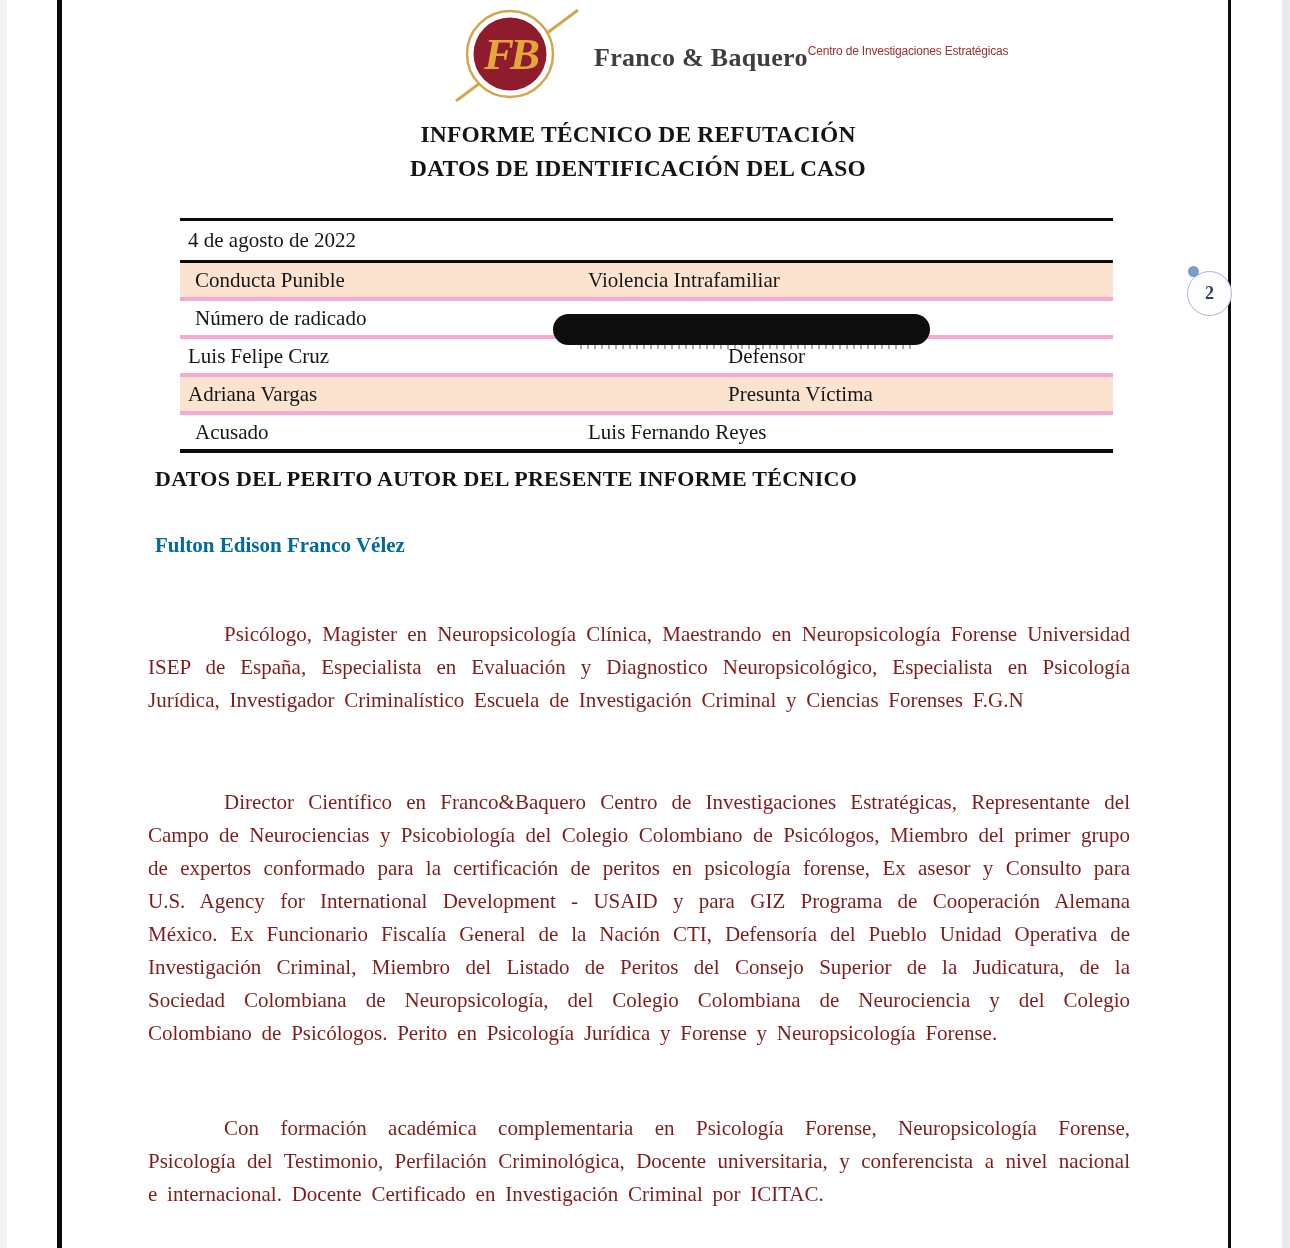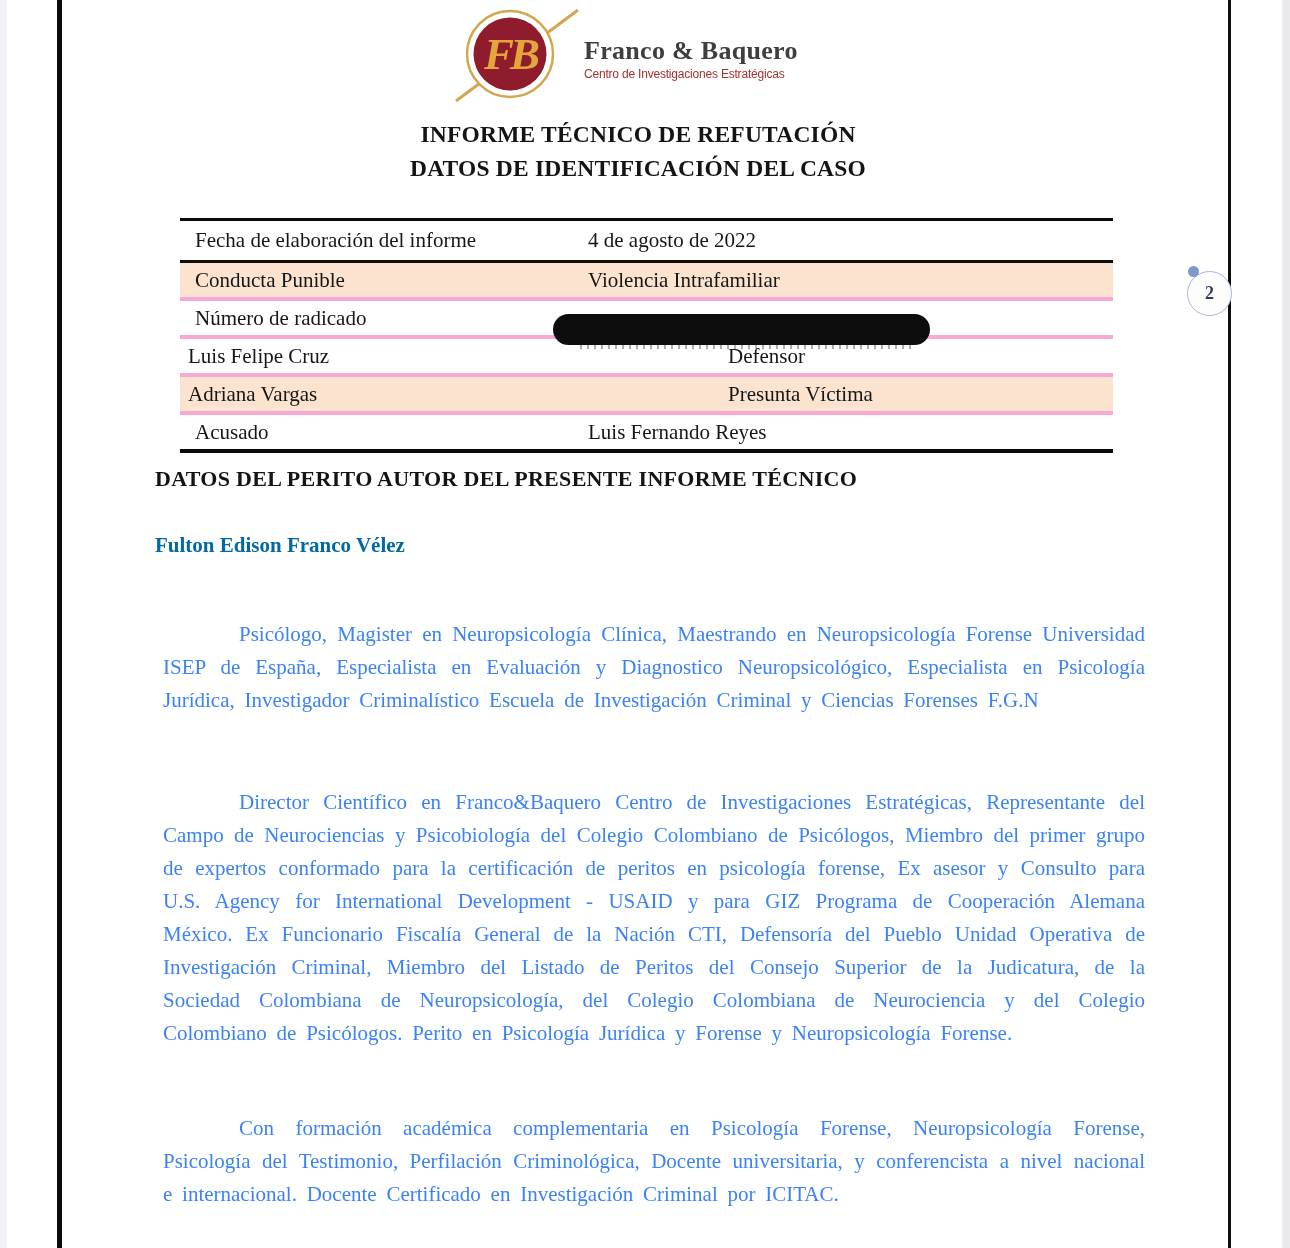--- a/index.html
+++ b/index.html
@@ -12,22 +12,22 @@
     color: #161616;
   }
 
   
   .edge-strip-left  { position:absolute; left:0; top:0; width:7px; height:100%; background:#f1f1f6; }
   .edge-strip-right { position:absolute; left:1282px; top:0; width:8px; height:100%; background:#e9e9ee; }
   .border-bar-left  { position:absolute; left:57px; top:0; width:5px; height:100%; background:#0b0b0b; }
   .border-line-right{ position:absolute; left:1228px; top:0; width:3px; height:100%; background:#0d0d0d; }
 
   
-  .logo-wrap { position:absolute; left:452px; top:2px; display:flex; align-items:center; }
-  .logo-text { display:flex; flex-direction:column; justify-content:flex-end; margin-top:6px; }
+  .logo-wrap { position:absolute; left:452px; top:2px; display:flex; align-items:center; gap:10px; }
+  .logo-text { display:flex; flex-direction:row; justify-content:flex-end; margin-top:6px; }
   .brand-name {
     font-size:26px; font-weight:bold; color:#3e3e40; letter-spacing:0.3px;
     font-family:"Liberation Serif", serif;
   }
   .brand-tagline {
     font-size:12px; color:#a5302e; margin-top:1px; letter-spacing:-0.2px;
     font-family:"Liberation Sans", sans-serif;
   }
 
   
@@ -63,23 +63,23 @@
   
   .section-heading {
     position:absolute; left:155px; top:466px; width:980px;
     font-weight:bold; font-size:22px; letter-spacing:0.3px; color:#141414;
   }
   .expert-name {
     position:absolute; left:155px; top:533px; width:980px;
     font-weight:bold; font-size:21px; color:#0369a1;
   }
   .body-par {
-    position:absolute; left:163px; width:982px;
+    position:absolute; left:148px; width:982px;
     font-size:21px; line-height:33px; text-align:justify;
-    text-indent:76px; word-spacing:4.5px; color:#3b82f6;
+    text-indent:76px; word-spacing:4.5px; color:#7f1d1d;
   }
   .par-1 { top:597px; }
   .par-2 { top:762px;margin-top:24px; }
   .par-3 { top:1091px; }
 
   
   .page-badge {
     position:absolute; left:1187px; top:271px; width:45px; height:45px;
     border:1.5px solid #a9b7d9; border-radius:50%;
     background:#fdfdfe; box-sizing:border-box;
@@ -113,21 +113,20 @@
   </div>
 </div>
 
 <div class="doc-title">
   <div>INFORME TÉCNICO DE REFUTACIÓN</div>
   <div>DATOS DE IDENTIFICACIÓN DEL CASO</div>
 </div>
 
 <div class="case-table">
   <div class="trow first">
-    <div class="tcell label">Fecha de elaboración del informe</div>
     <div class="tcell value">4 de agosto de 2022</div>
   </div>
   <div class="trow peach">
     <div class="tcell label">Conducta Punible</div>
     <div class="tcell value">Violencia Intrafamiliar</div>
   </div>
   <div class="trow thin-top">
     <div class="tcell label">Número de radicado</div>
     <div class="tcell value">
       <span class="redaction-trace"></span>

